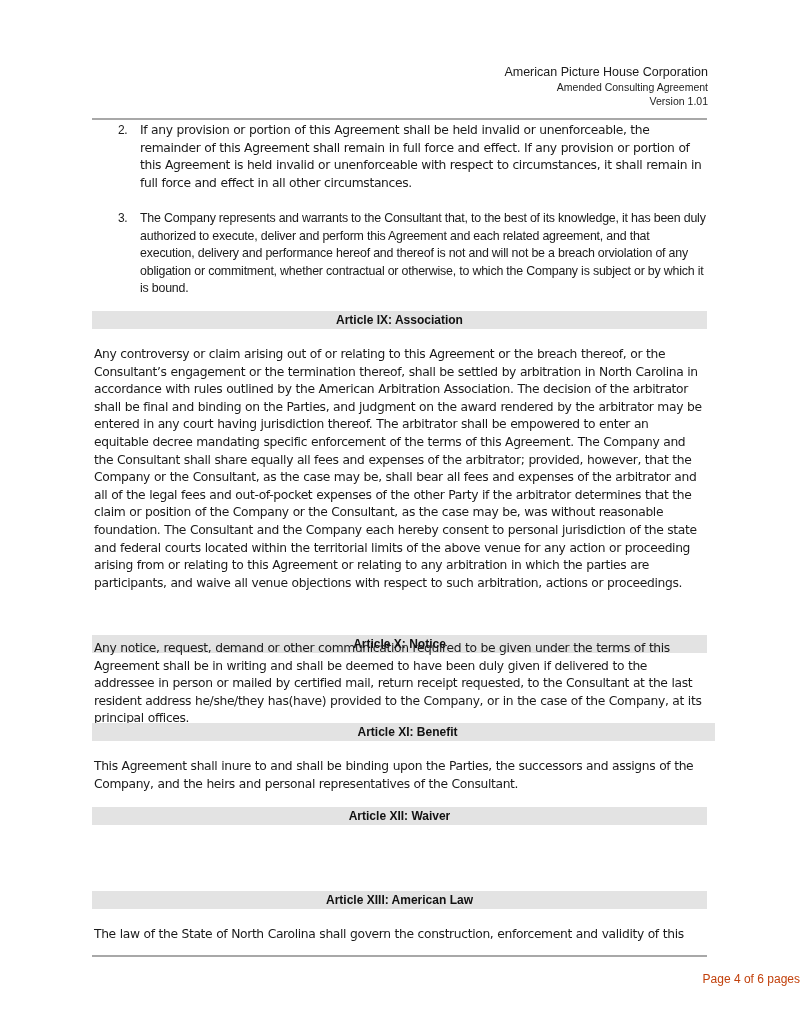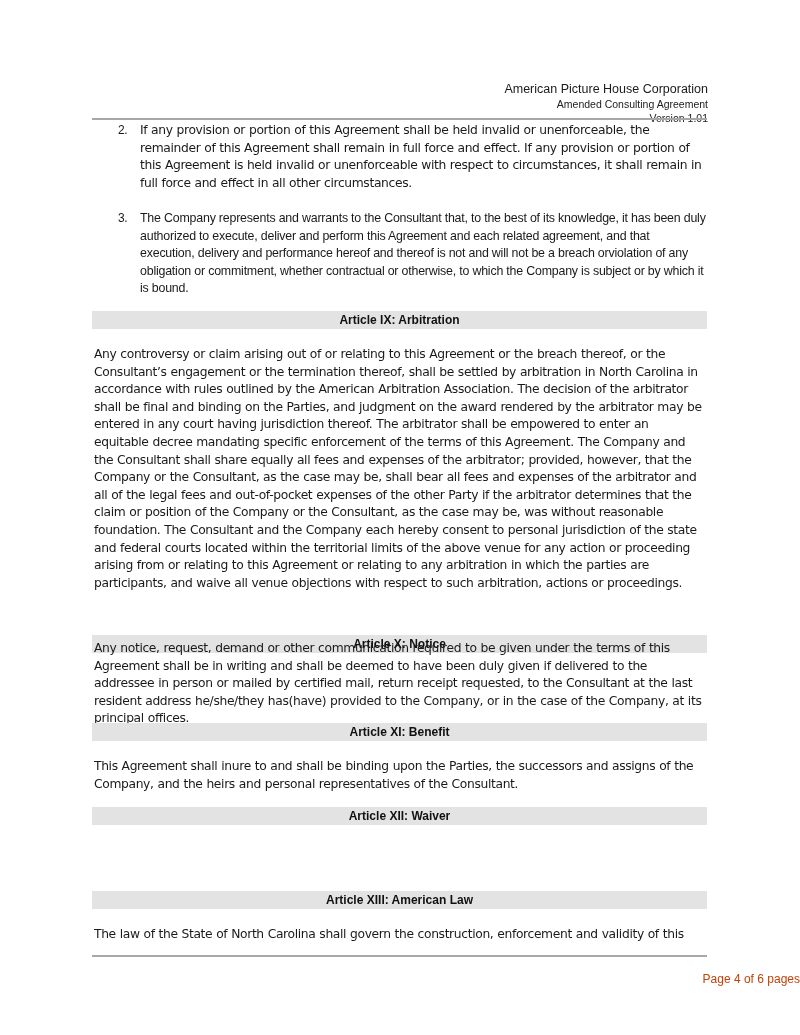--- a/index.html
+++ b/index.html
@@ -1,19 +1,19 @@
 <!DOCTYPE html>
 <html><head>
 <meta charset="utf-8">
 <style>
   html, body { margin: 0; padding: 0; background: #ffffff; }
   body { width: 800px; height: 1035px; position: relative; overflow: hidden; color: #1a1a1a; }
   .page { position: absolute; left: 0; top: 0; width: 800px; height: 1035px; }
 
-  .header { position: absolute; right: 92px; top: 81px; text-align: right; font-family: "Liberation Sans", sans-serif; }
+  .header { position: absolute; right: 92px; top: 64px; text-align: right; font-family: "Liberation Sans", sans-serif; }
   .header .company { font-size: 12.5px; line-height: 16px; color: #1a1a1a; }
   .header .sub { font-size: 10.5px; line-height: 14px; color: #222; }
 
   .rule { position: absolute; left: 92px; width: 615px; height: 2px; background: #a8a8a8; }
   .rule.top { top: 118px; }
   .rule.bottom { top: 955px; }
 
   .body { font-family: "DejaVu Sans", sans-serif; font-size: 12.3px; line-height: 17.6px; color: #1a1a1a; letter-spacing: -0.35px; word-spacing: 0.3px; }
   .block { position: absolute; left: 94px; width: 612px; }
 
@@ -45,27 +45,27 @@
   <div class="list-item body" style="top:122px;">
     <span class="list-num">2.</span>
     <div class="list-text">If any provision or portion of this Agreement shall be held invalid or unenforceable, the remainder of this Agreement shall remain in full force and effect. If any provision or portion of this Agreement is held invalid or unenforceable with respect to circumstances, it shall remain in full force and effect in all other circumstances.</div>
   </div>
 
   <div class="list-item body" style="top:210px;">
     <span class="list-num">3.</span>
     <div class="list-text arial">The Company represents and warrants to the Consultant that, to the best of its knowledge, it has been duly authorized to execute, deliver and perform this Agreement and each related agreement, and that execution, delivery and performance hereof and thereof is not and will not be a breach orviolation of any obligation or commitment, whether contractual or otherwise, to which the Company is subject or by which it is bound.</div>
   </div>
 
-  <div class="article-bar" style="top:311px;">Article IX: Arbitration</div>
+  <div class="article-bar" style="top:311px;">Article IX: Association</div>
   <div class="block body" style="top:346px;">Any controversy or claim arising out of or relating to this Agreement or the breach thereof, or the Consultant’s engagement or the termination thereof, shall be settled by arbitration in North Carolina in accordance with rules outlined by the American Arbitration Association. The decision of the arbitrator shall be final and binding on the Parties, and judgment on the award rendered by the arbitrator may be entered in any court having jurisdiction thereof. The arbitrator shall be empowered to enter an equitable decree mandating specific enforcement of the terms of this Agreement. The Company and the Consultant shall share equally all fees and expenses of the arbitrator; provided, however, that the Company or the Consultant, as the case may be, shall bear all fees and expenses of the arbitrator and all of the legal fees and out-of-pocket expenses of the other Party if the arbitrator determines that the claim or position of the Company or the Consultant, as the case may be, was without reasonable foundation. The Consultant and the Company each hereby consent to personal jurisdiction of the state and federal courts located within the territorial limits of the above venue for any action or proceeding arising from or relating to this Agreement or relating to any arbitration in which the parties are participants, and waive all venue objections with respect to such arbitration, actions or proceedings.</div>
 
   <div class="article-bar" style="top:605px;margin-top:30px;">Article X: Notice</div>
   <div class="block body" style="top:640px;">Any notice, request, demand or other communication required to be given under the terms of this Agreement shall be in writing and shall be deemed to have been duly given if delivered to the addressee in person or mailed by certified mail, return receipt requested, to the Consultant at the last resident address he/she/they has(have) provided to the Company, or in the case of the Company, at its principal offices.</div>
 
-  <div class="article-bar" style="top:723px;">Article XI: Benefit</div>
+  <div class="article-bar" style="top:723px;padding-left:8px;">Article XI: Benefit</div>
   <div class="block body" style="top:758px;">This Agreement shall inure to and shall be binding upon the Parties, the successors and assigns of the Company, and the heirs and personal representatives of the Consultant.</div>
 
   <div class="article-bar" style="top:807px;">Article XII: Waiver</div>
 
   <div class="article-bar" style="top:891px;">Article XIII:  American Law</div>
   <div class="block body" style="top:926px;">The law of the State of North Carolina shall govern the construction, enforcement and validity of this</div>
 
   <div class="rule bottom"></div>
 
   <div class="footer">Page 4 of 6 pages</div>

